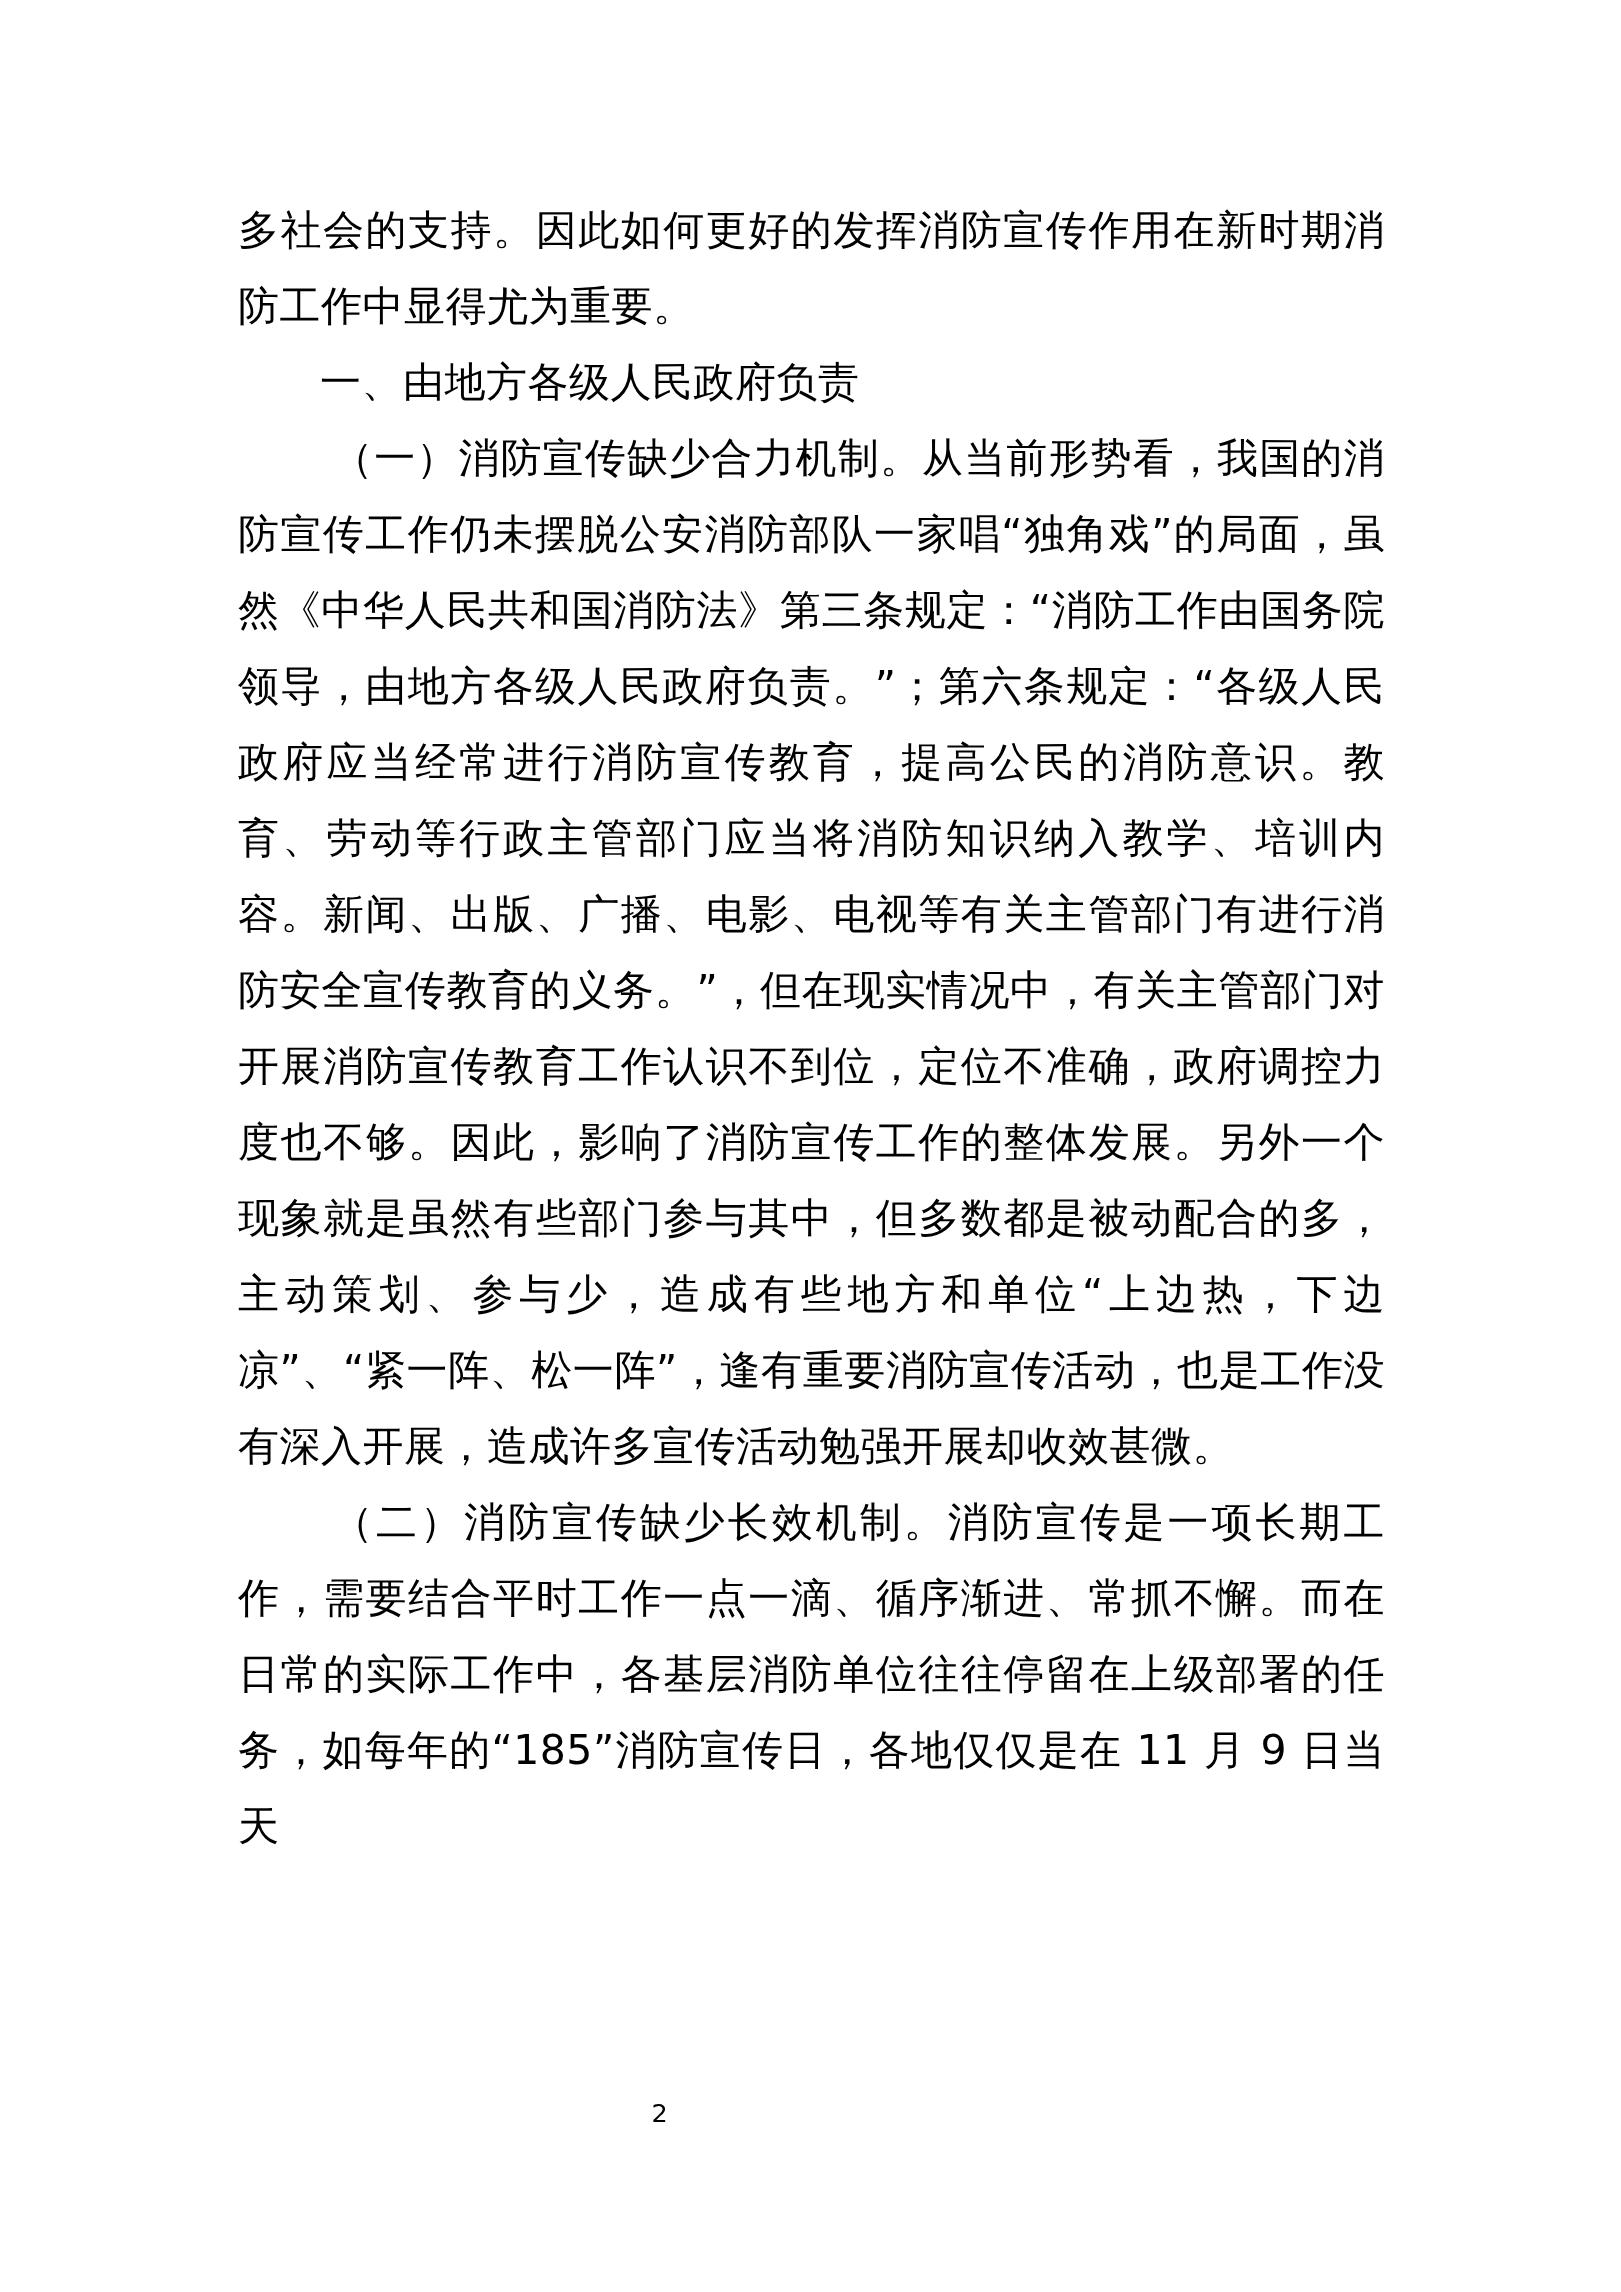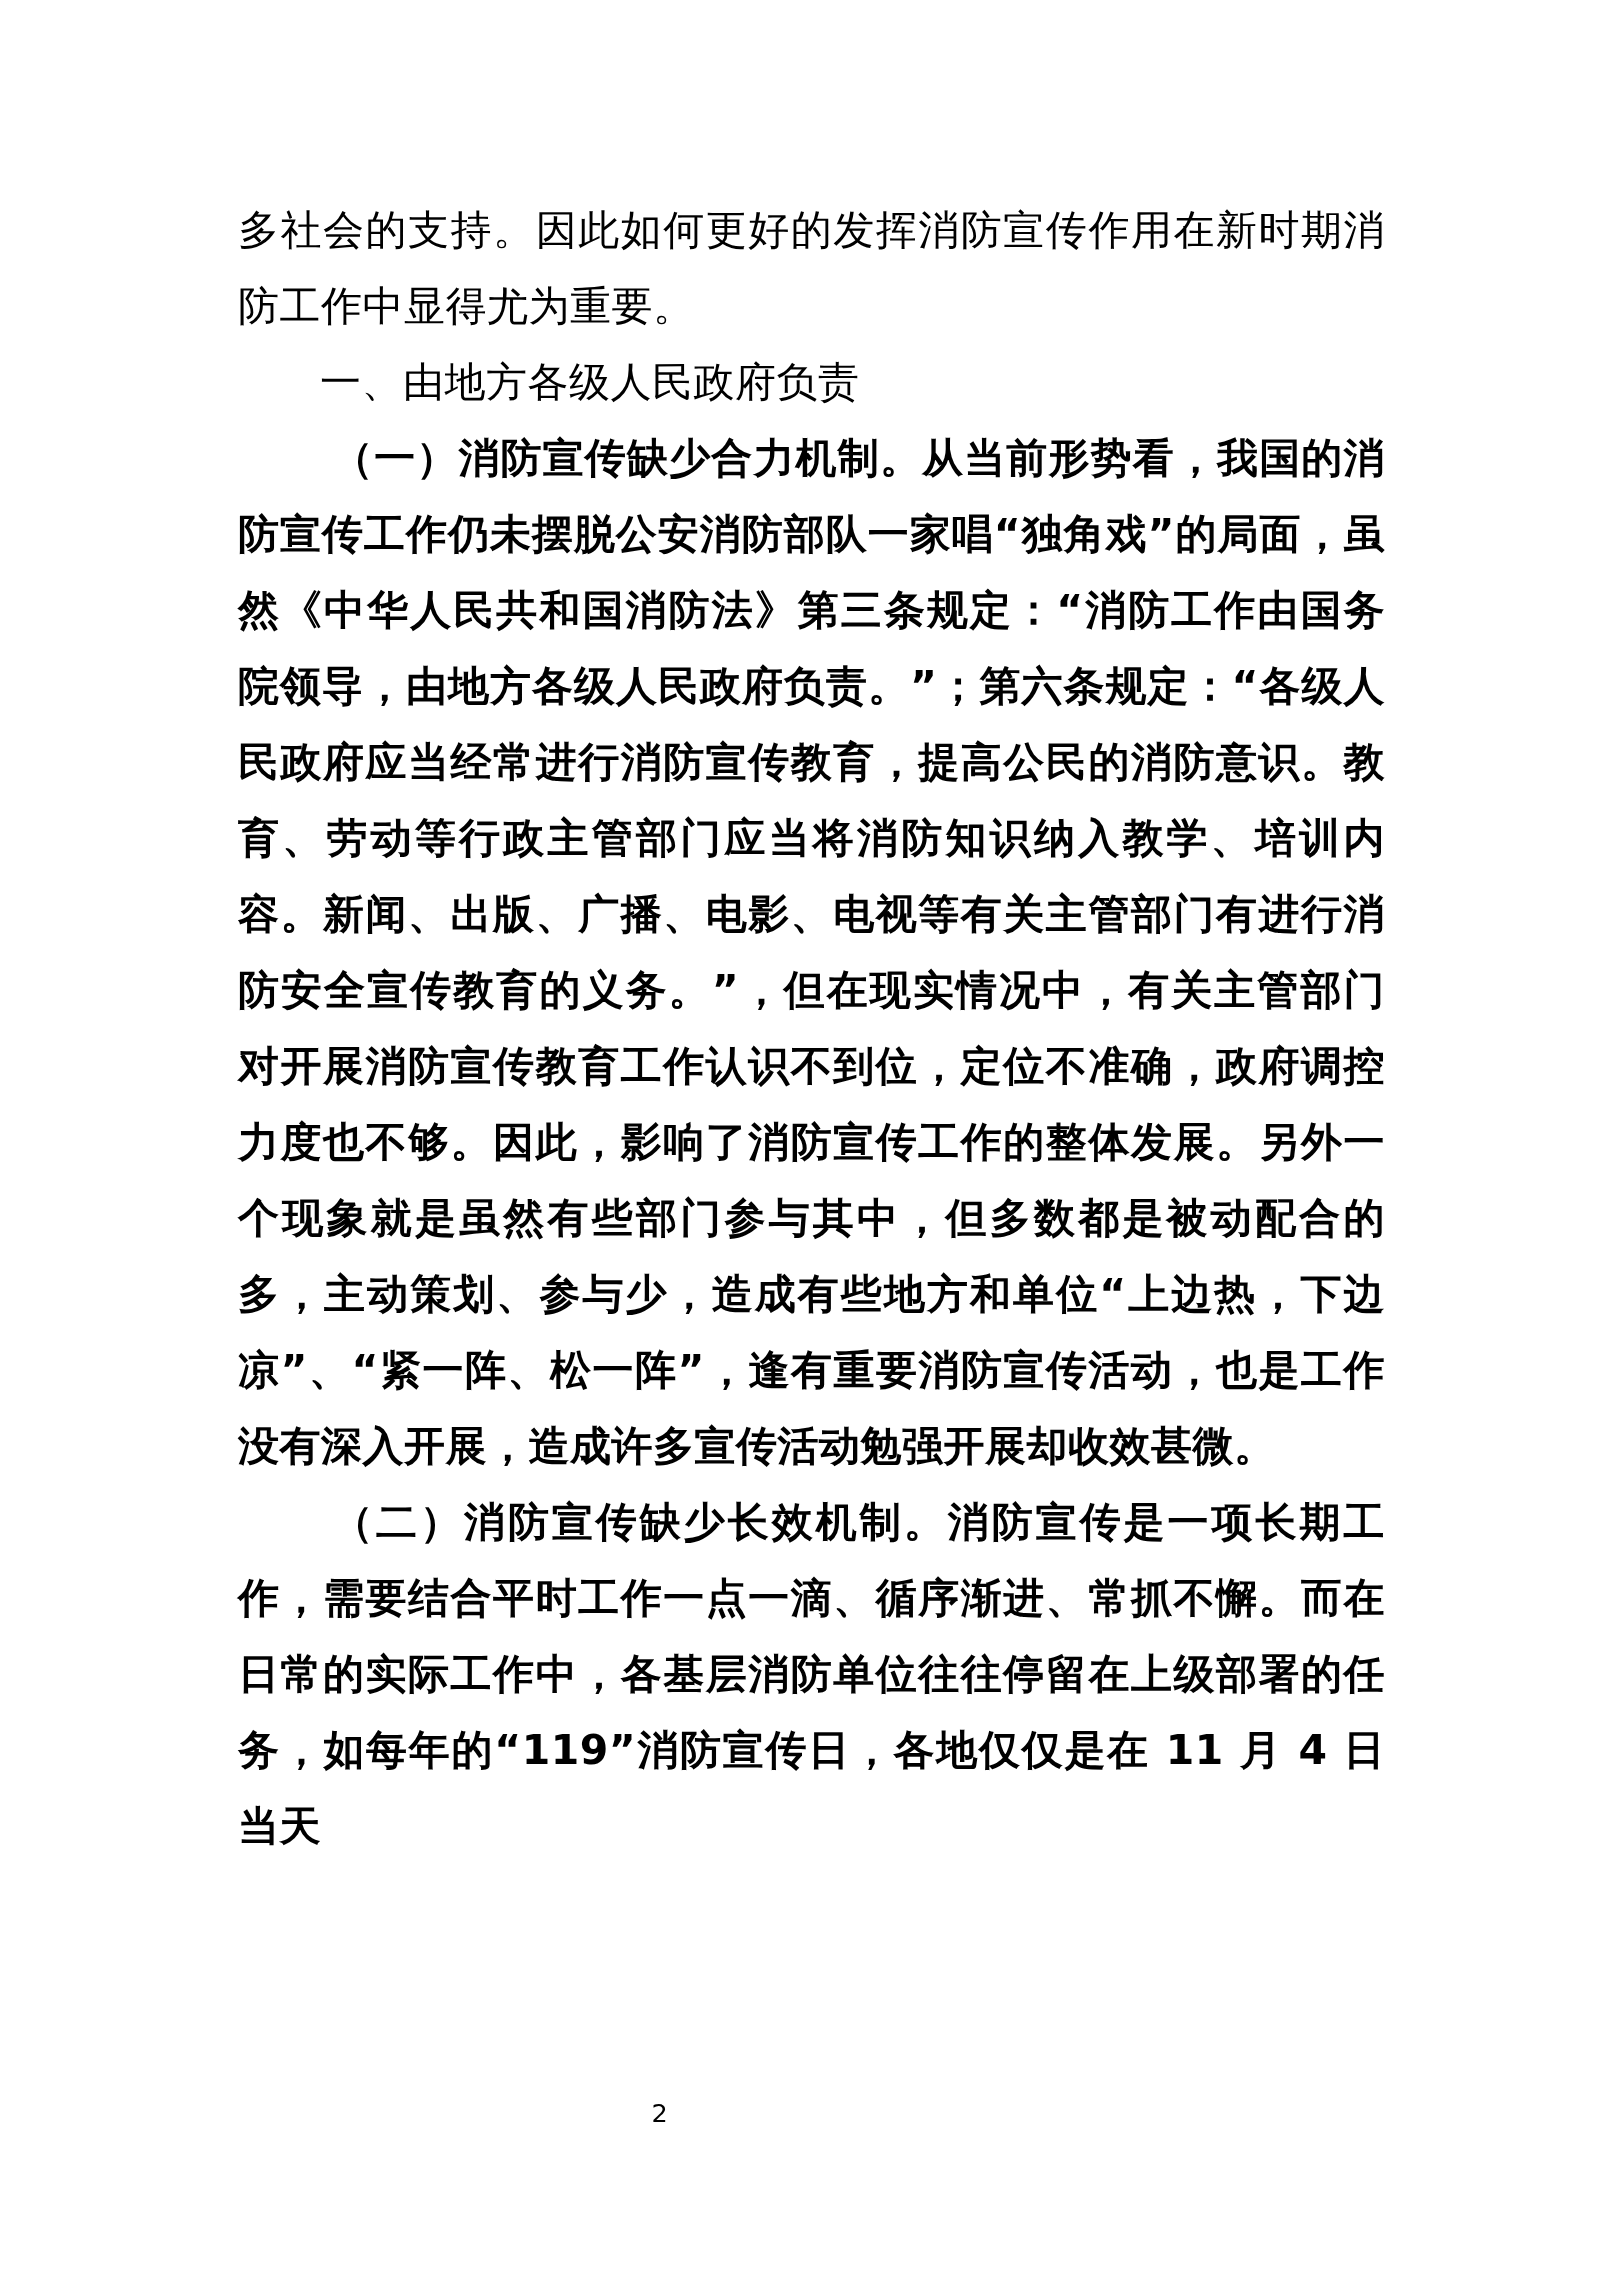--- a/index.html
+++ b/index.html
@@ -36,21 +36,20 @@
     text-align: justify;
     text-justify: inter-ideograph;
     margin: 0;
     font-weight: 400;
   }
   .indent-1 {
     text-indent: 82px;
   }
   .indent-2 {
     text-indent: 94px;
-    font-weight: bold;
   }
   .page-number {
     position: absolute;
     left: 0;
     right: 0;
     top: 2099px;
     text-align: center;
     font-size: 25.5px;
     line-height: 29px;
     color: #000000;
@@ -62,19 +61,19 @@
 
 <div class="page">
   <div class="content">
 
     <p class="para">多社会的支持。因此如何更好的发挥消防宣传作用在新时期消防工作中显得尤为重要。</p>
 
     <p class="para indent-1">一、由地方各级人民政府负责</p>
 
     <p class="para indent-2">（一）消防宣传缺少合力机制。从当前形势看，我国的消防宣传工作仍未摆脱公安消防部队一家唱“独角戏”的局面，虽然《中华人民共和国消防法》第三条规定：“消防工作由国务院领导，由地方各级人民政府负责。”；第六条规定：“各级人民政府应当经常进行消防宣传教育，提高公民的消防意识。教育、劳动等行政主管部门应当将消防知识纳入教学、培训内容。新闻、出版、广播、电影、电视等有关主管部门有进行消防安全宣传教育的义务。”，但在现实情况中，有关主管部门对开展消防宣传教育工作认识不到位，定位不准确，政府调控力度也不够。因此，影响了消防宣传工作的整体发展。另外一个现象就是虽然有些部门参与其中，但多数都是被动配合的多，主动策划、参与少，造成有些地方和单位“上边热，下边凉”、“紧一阵、松一阵”，逢有重要消防宣传活动，也是工作没有深入开展，造成许多宣传活动勉强开展却收效甚微。</p>
 
-    <p class="para indent-2">（二）消防宣传缺少长效机制。消防宣传是一项长期工作，需要结合平时工作一点一滴、循序渐进、常抓不懈。而在日常的实际工作中，各基层消防单位往往停留在上级部署的任务，如每年的“119”消防宣传日，各地仅仅是在 11 月 4 日当天</p>
+    <p class="para indent-2">（二）消防宣传缺少长效机制。消防宣传是一项长期工作，需要结合平时工作一点一滴、循序渐进、常抓不懈。而在日常的实际工作中，各基层消防单位往往停留在上级部署的任务，如每年的“185”消防宣传日，各地仅仅是在 11 月 9 日当天</p>
 
   </div>
 
   <div class="page-number">2</div>
 </div>
 
 
 </body></html>

